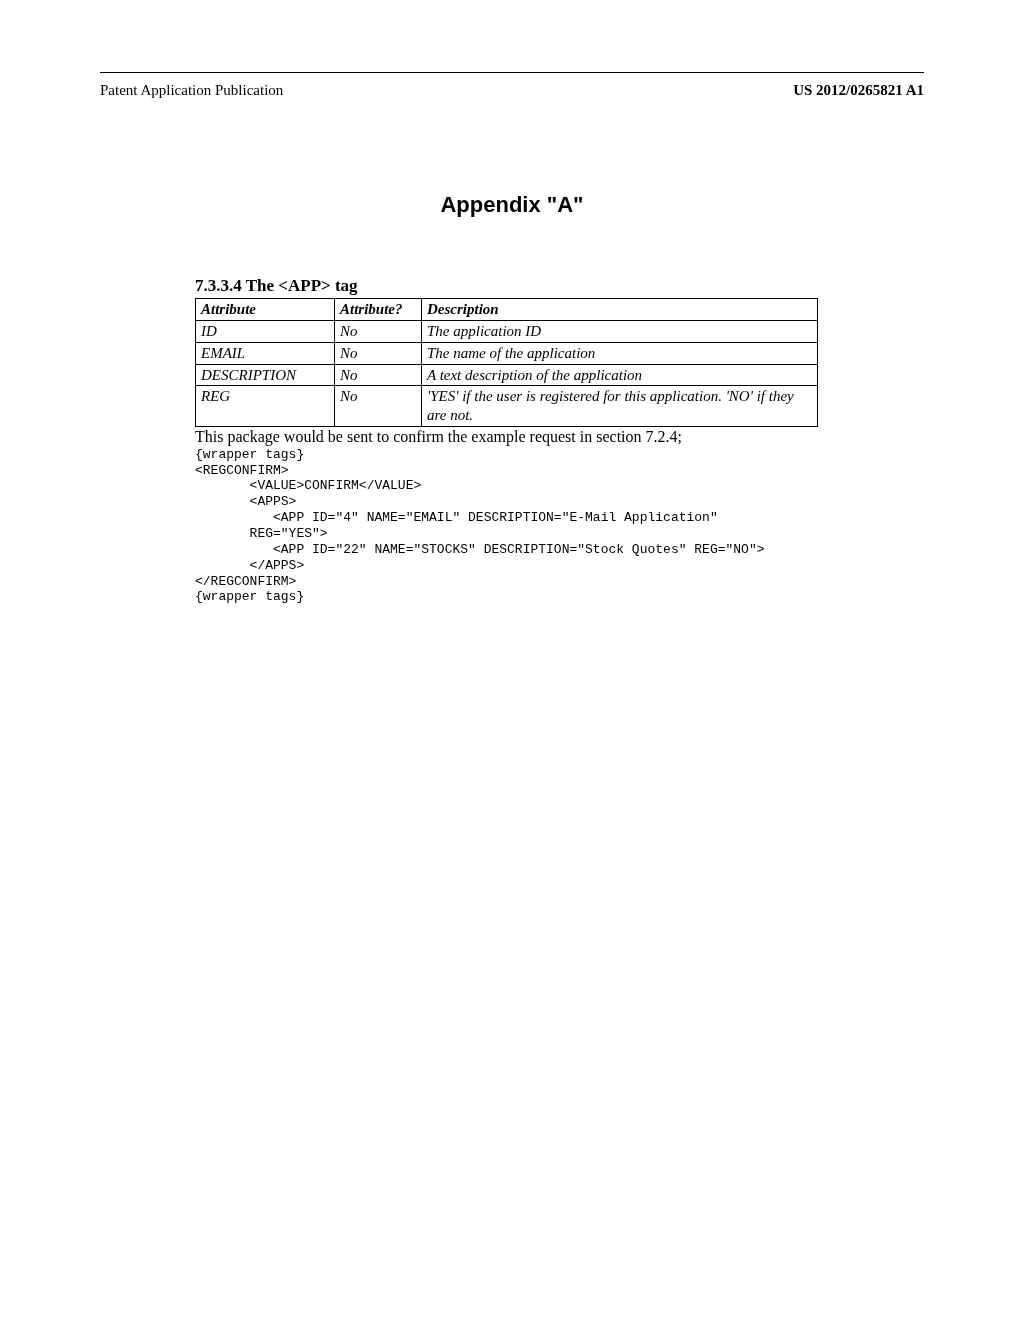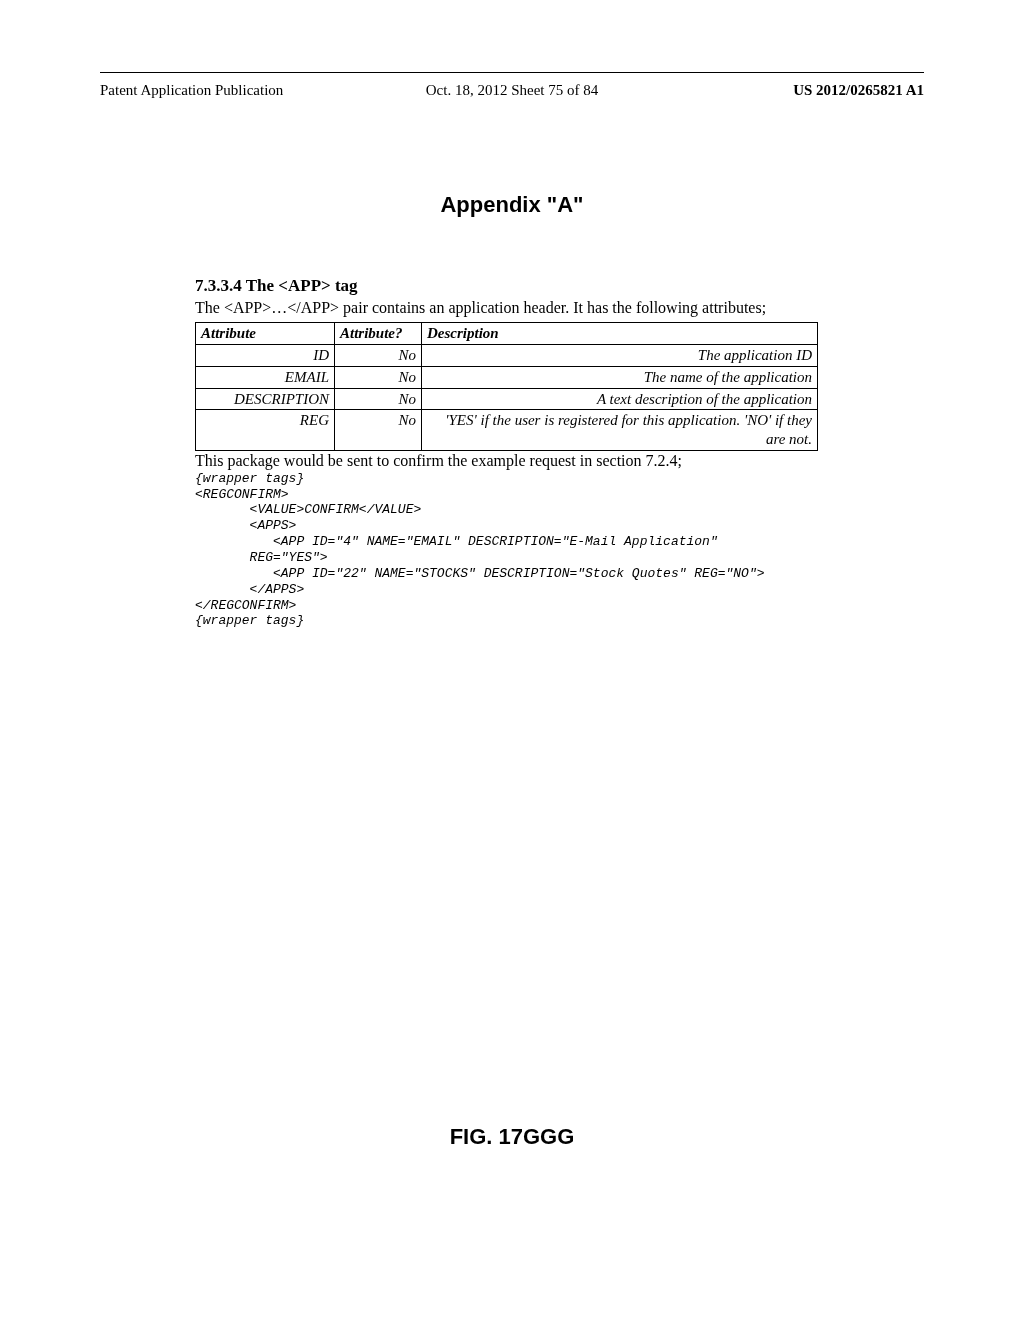--- a/index.html
+++ b/index.html
@@ -82,70 +82,66 @@
       text-align: left;
       font-weight: bold;
       border: 1px solid #000;
       padding: 1px 5px;
       vertical-align: top;
     }
     table.attrib td {
       border: 1px solid #000;
       padding: 1px 5px;
       vertical-align: top;
-      text-align: right;
     }
     .col-attr { width: 128px; }
     .col-opt { width: 76px; }
     .section-heading-2 {
       font-family: Arial, Helvetica, sans-serif;
       font-weight: bold;
       font-size: 16px;
       margin: 16px 0 0 0;
     }
     .example-intro {
       font-family: "Times New Roman", Times, serif;
       font-size: 16px;
       margin: 0;
     }
     pre.code {
       font-family: "Courier New", Courier, monospace;
       font-size: 13px;
       line-height: 1.22;
       white-space: pre;
       margin: 0;
-      font-style: italic;
     }
     .figure-label {
       position: absolute;
       bottom: 170px;
       left: 0;
       right: 0;
       text-align: center;
       font-family: Arial, Helvetica, sans-serif;
       font-weight: bold;
       font-size: 22px;
     }
   </style>
 </head>
 <body>
 
 <div class="page">
 
   <div class="header-line"></div>
   <div class="header-left">Patent Application Publication</div>
-  <div class="header-center">Oct. 18, 2012  Sheet 75 of 84</div>
   <div class="header-right">US 2012/0265821 A1</div>
 
   <div class="appendix-title">Appendix "A"</div>
 
   <div class="content">
 
     <h3 class="section-heading-1">7.3.3.4  The &lt;APP&gt; tag</h3>
-    <p class="section-intro">The &lt;APP&gt;…&lt;/APP&gt; pair contains an application header.  It has the following attributes;</p>
 
     <table class="attrib">
       <tbody>
           <tr>
         <th class="col-attr">Attribute</th>
         <th class="col-opt">Attribute?</th>
         <th>Description</th>
       </tr>
       <tr>
         <td>ID</td>
@@ -177,15 +173,14 @@
        &lt;APPS&gt;
           &lt;APP ID="4" NAME="EMAIL" DESCRIPTION="E-Mail Application"
        REG="YES"&gt;
           &lt;APP ID="22" NAME="STOCKS" DESCRIPTION="Stock Quotes" REG="NO"&gt;
        &lt;/APPS&gt;
 &lt;/REGCONFIRM&gt;
 {wrapper tags}</pre>
 
   </div>
 
-  <div class="figure-label">FIG. 17GGG</div>
 
 </div>
 
 </body></html>

